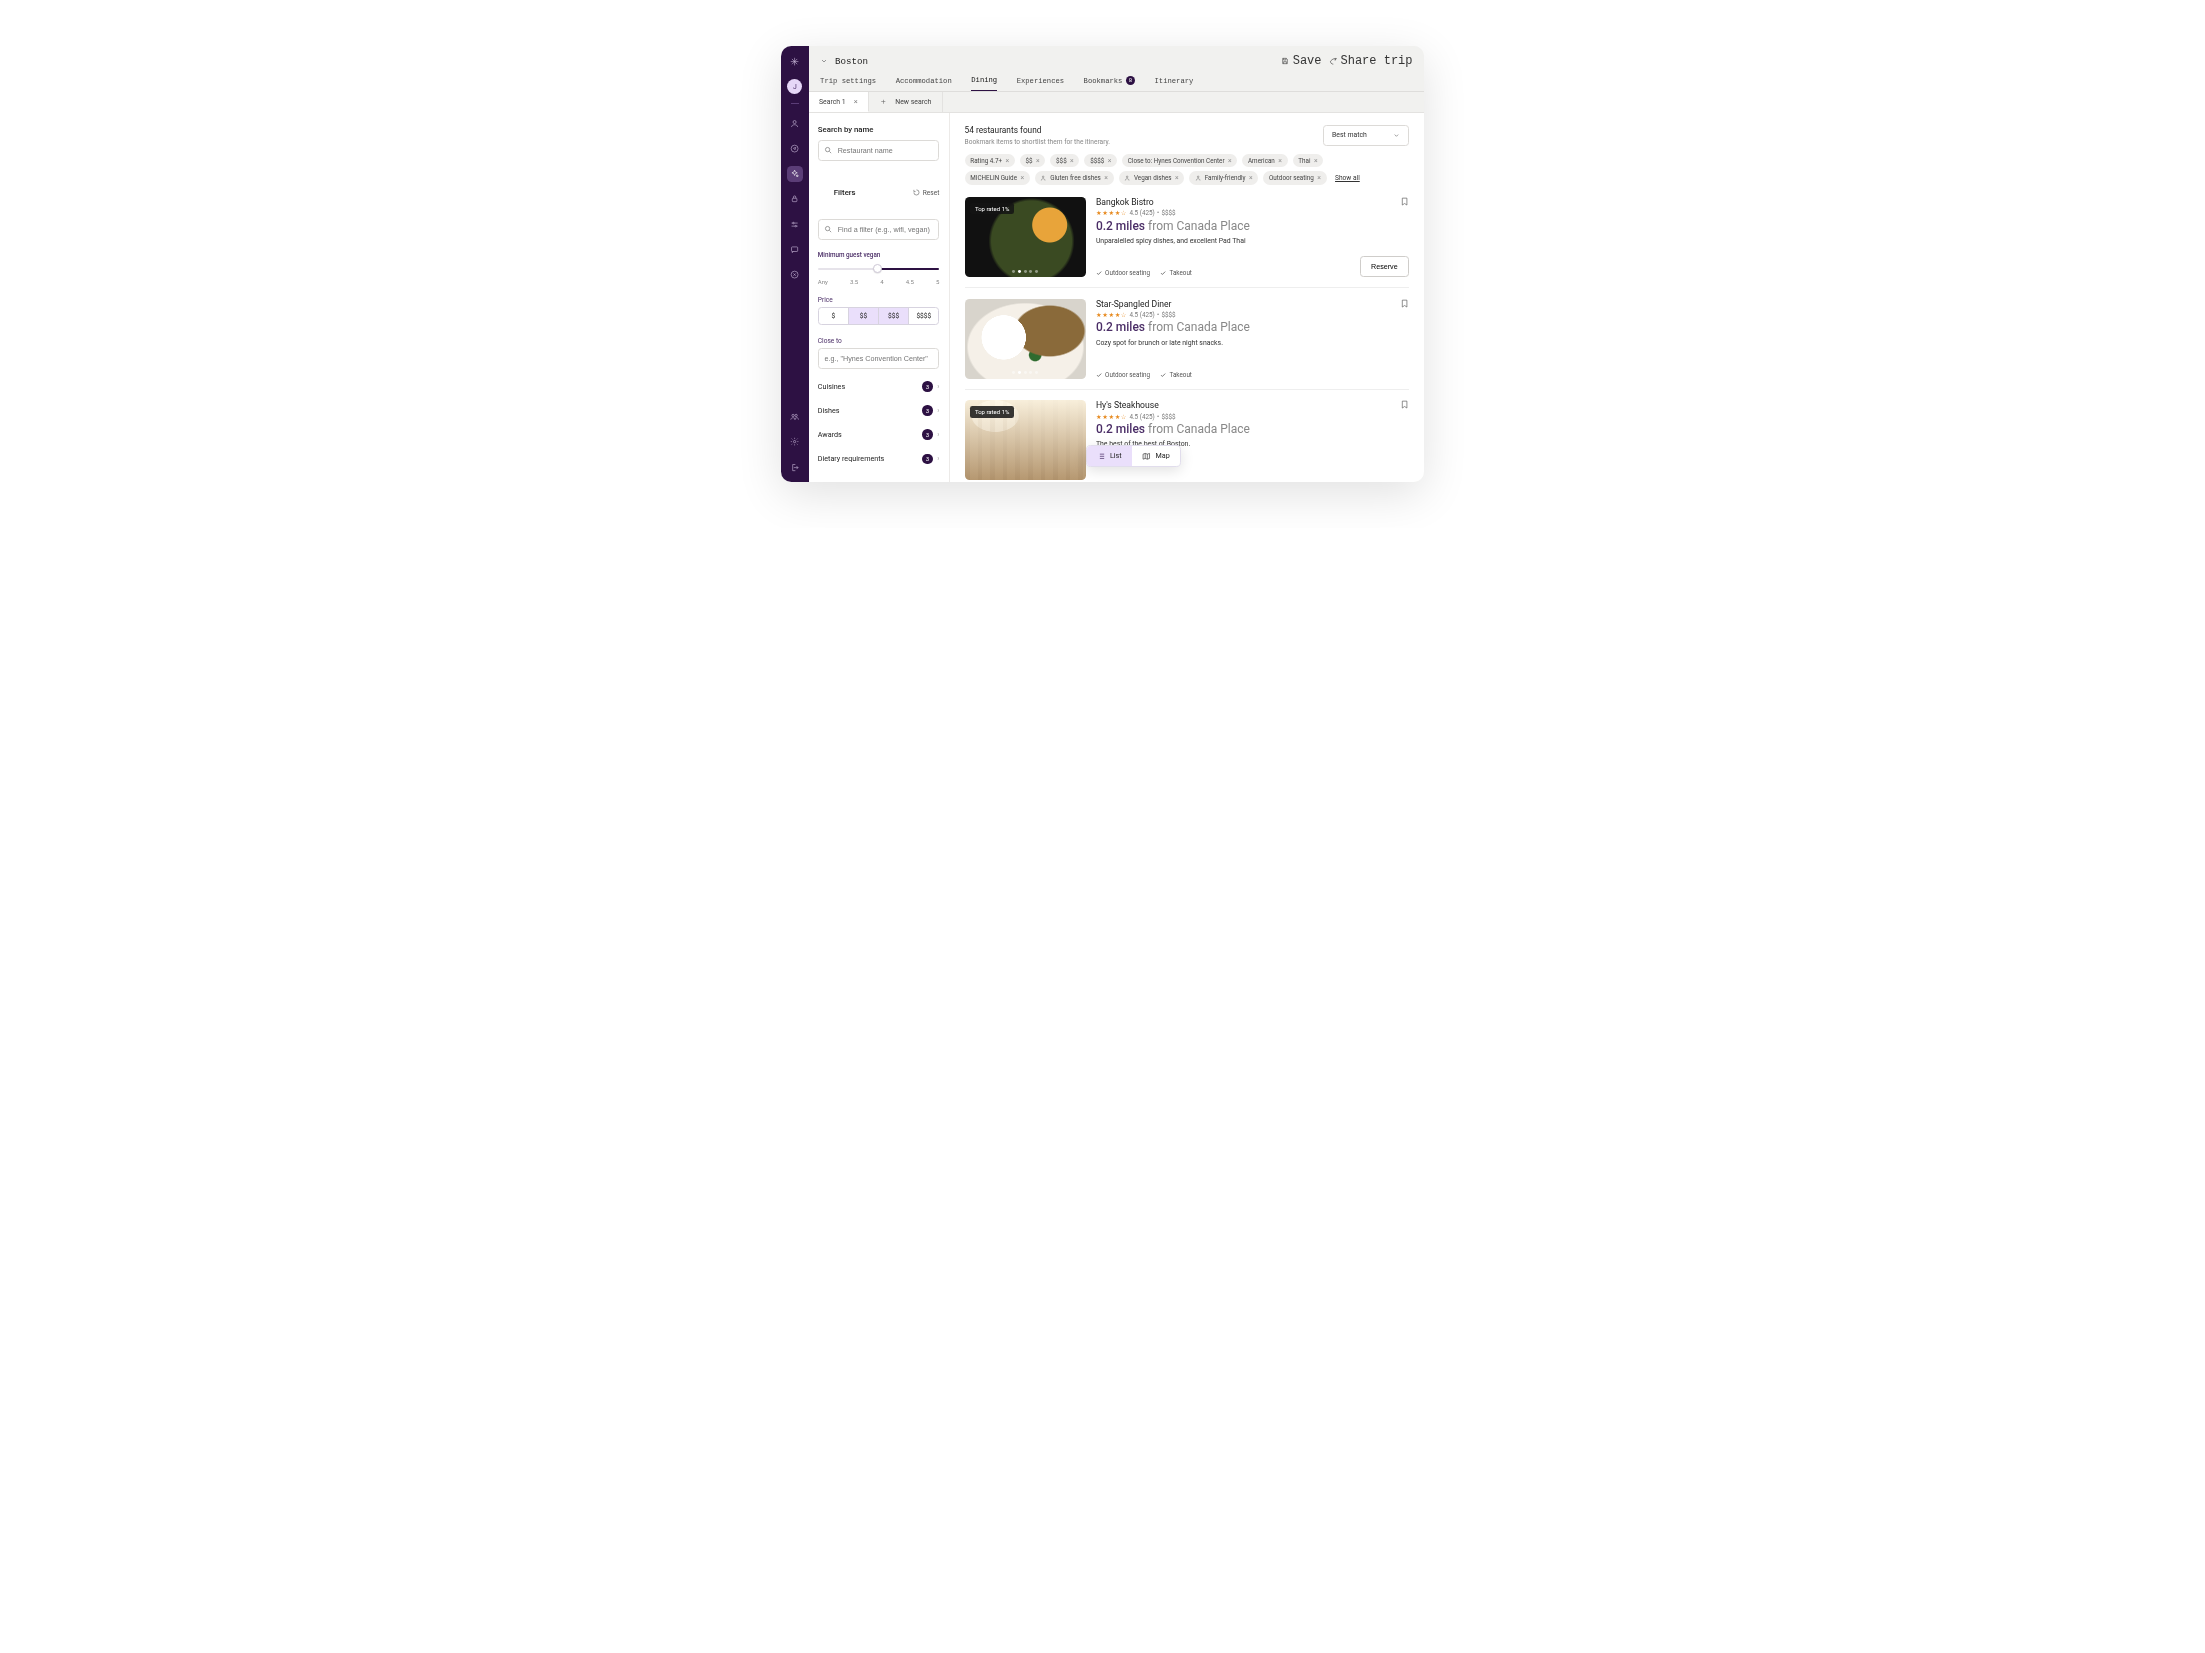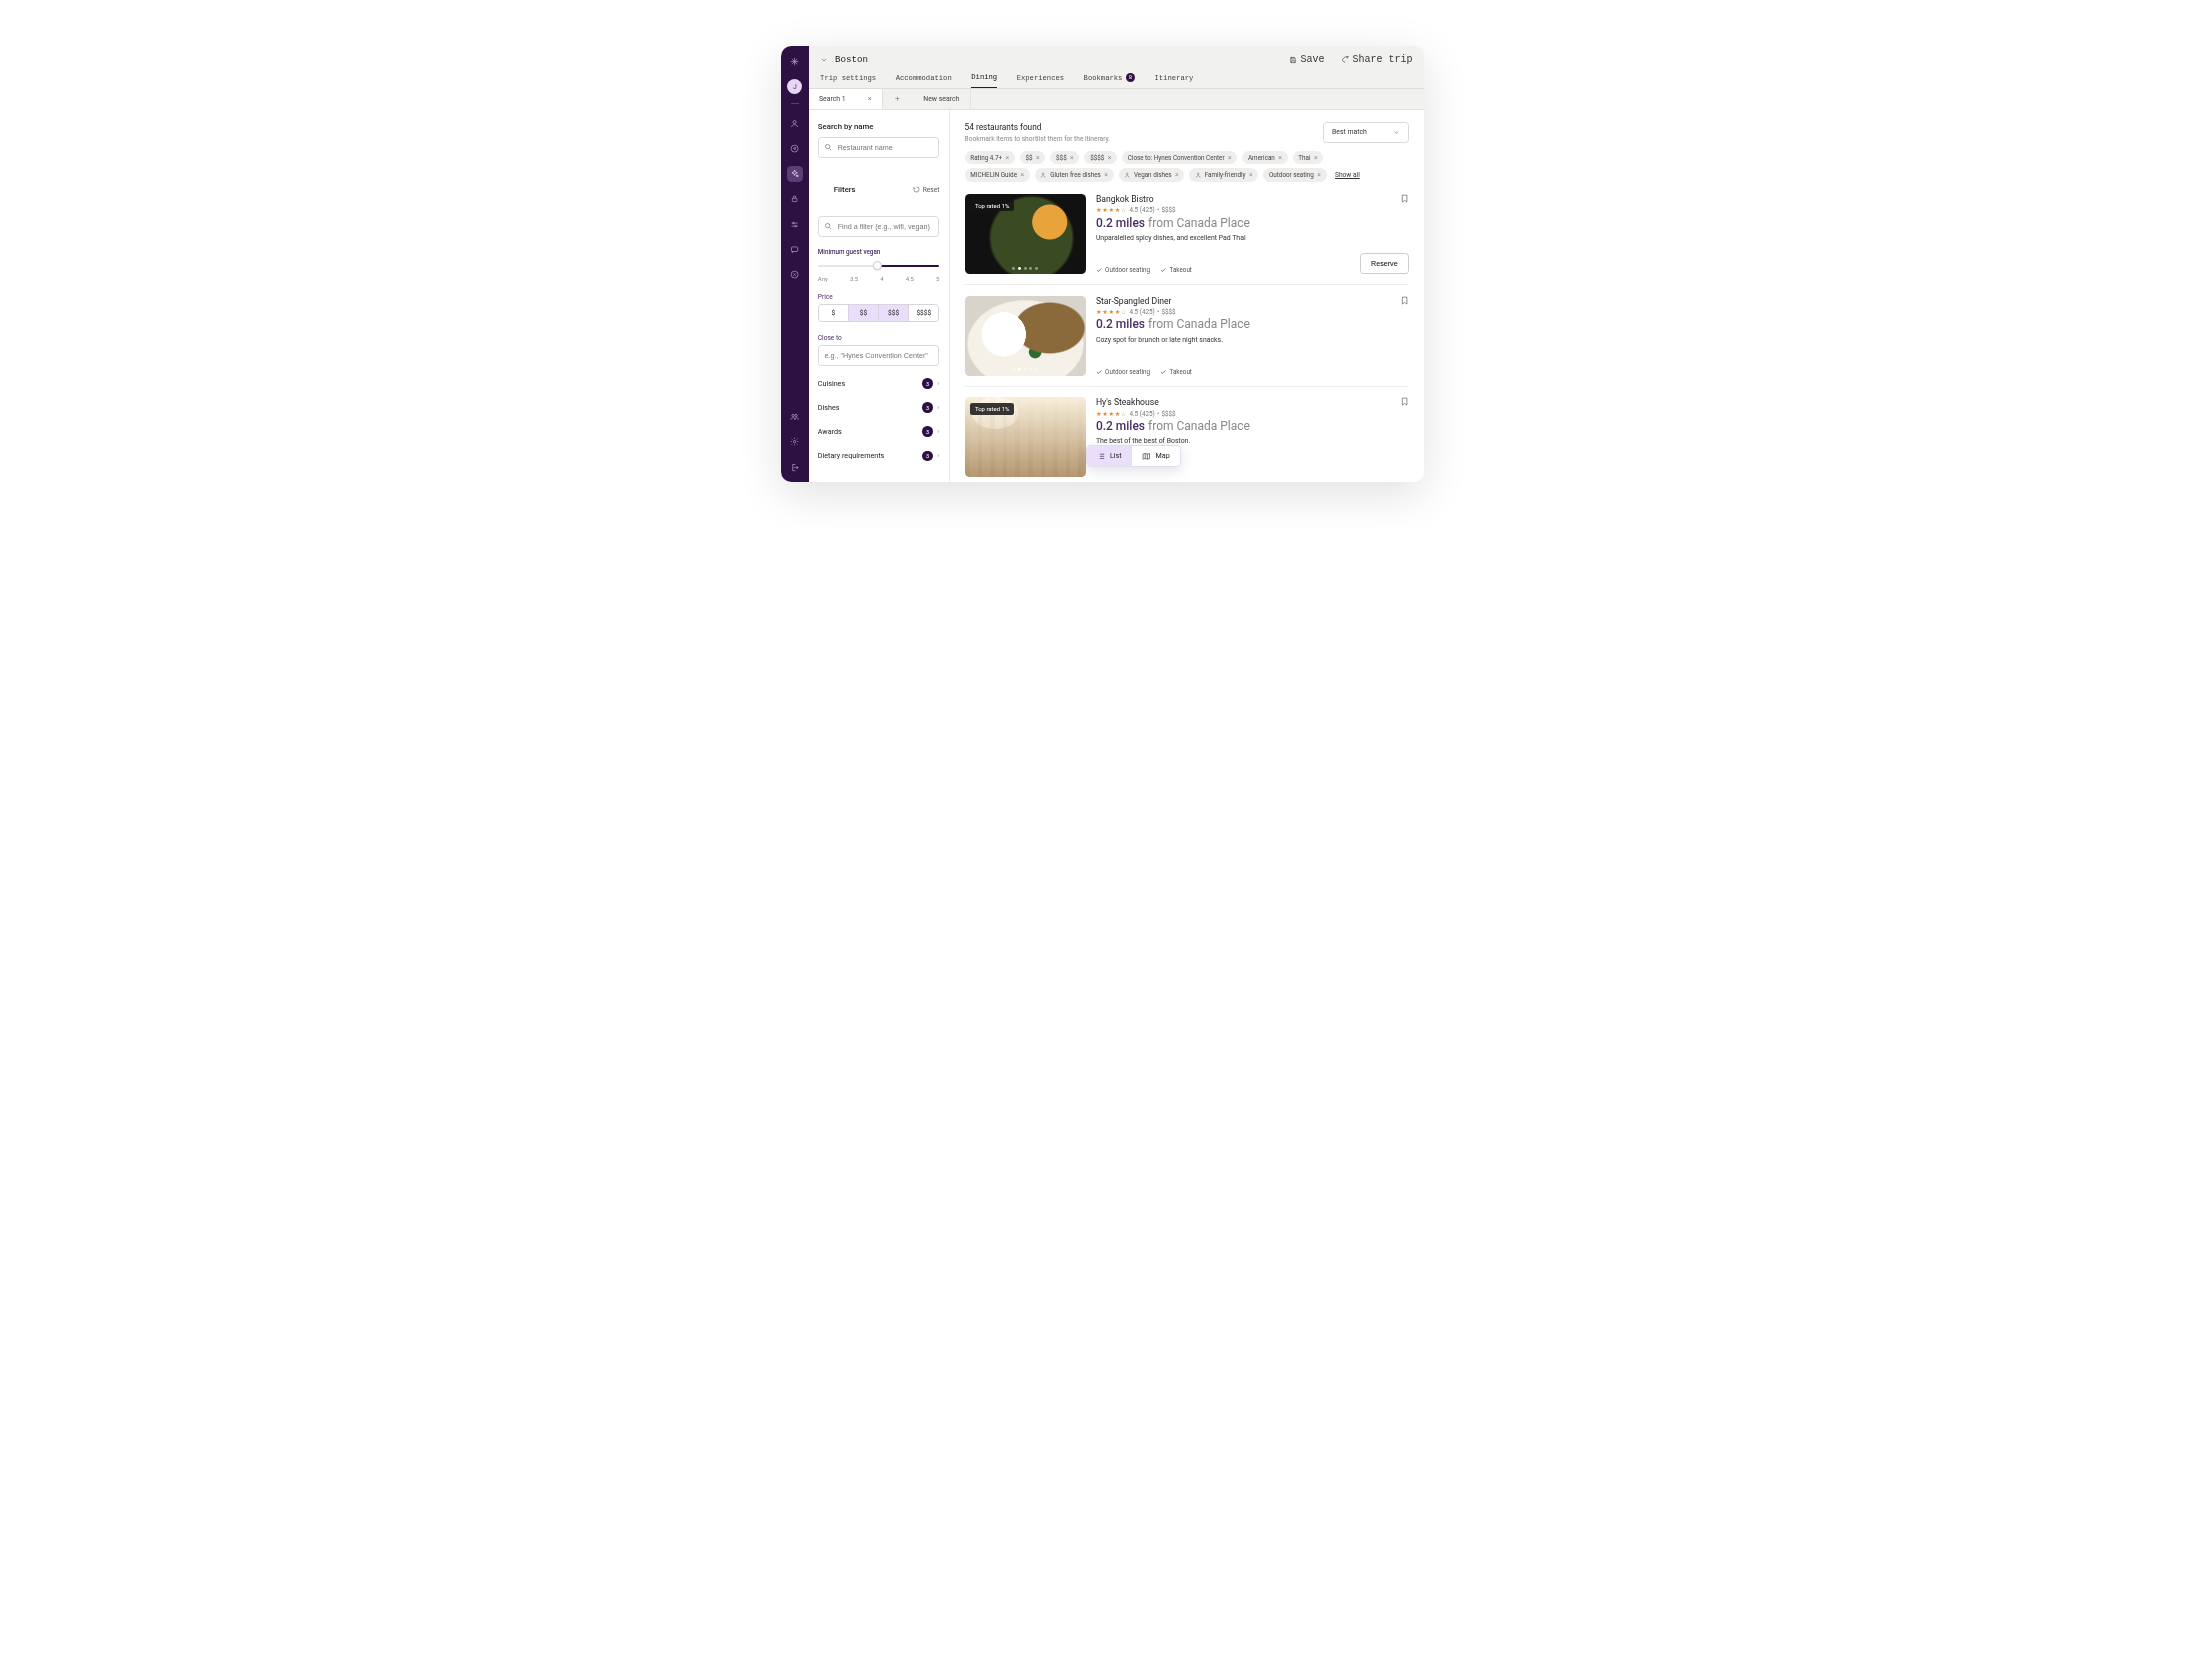--- a/index.html
+++ b/index.html
@@ -60,41 +60,41 @@
   font-family: Liberation Mono, monospace;
 }
 .title-row {
   display:flex; align-items:center; justify-content:space-between;
 }
 .title-left {
   display:flex; align-items:center; gap:6.9px;
   font-size: 9.2px; color:#222;
 }
 .chev { color:#666; }
-.title-actions { display:flex; gap:16px; font-size:10px; color:#333;}
+.title-actions { display:flex; gap:7px; font-size:12px; color:#333;}
 .title-actions span { display:inline-flex; align-items:center; gap:3.4px; cursor:pointer;}
 .tabs {
   display:flex; gap: 19.5px; margin-top: 8px;
   font-size: 7.2px; color:#444;
 }
 .tabs .tab { padding-bottom: 5.7px; cursor:pointer; display:inline-flex; align-items:center; gap:3.4px;}
 .tabs .tab.active { border-bottom: 1.1px solid #2d1143; color:#111; font-weight:500;}
 .badge {
   display:inline-flex; align-items:center; justify-content:center;
   min-width:9.2px; height:9.2px; border-radius:50%;
   background:#2d1143; color:#fff; font-size:5.7px; padding:0 2.3px;
 }
 .subtabs {
   display:flex; gap:0; background:#f1f1ef;
   border-top:0.6px solid #dedddb;
   border-bottom:0.6px solid #e3e2e0;
   font-size:6.9px; color:#444;
 }
 .subtabs .st {
-  padding: 5.2px 10.3px; display:inline-flex; align-items:center; gap:22px;
+  padding: 5.2px 10.3px; display:inline-flex; align-items:center; gap:8px;
   border-right:0.6px solid #e3e2e0;
   cursor:pointer;
 }
 .subtabs .st.active { background:#fff; border-bottom: 1.1px solid #fff; margin-bottom:-0.6px;}
 .subtabs .close { font-size:7.5px; color:#777;}
 .subtabs .plus { color:#666; font-size:8px; line-height:0;}
 .body {
   flex:1; display:flex; min-height:0; background:#fff;
 }
 .filters {

